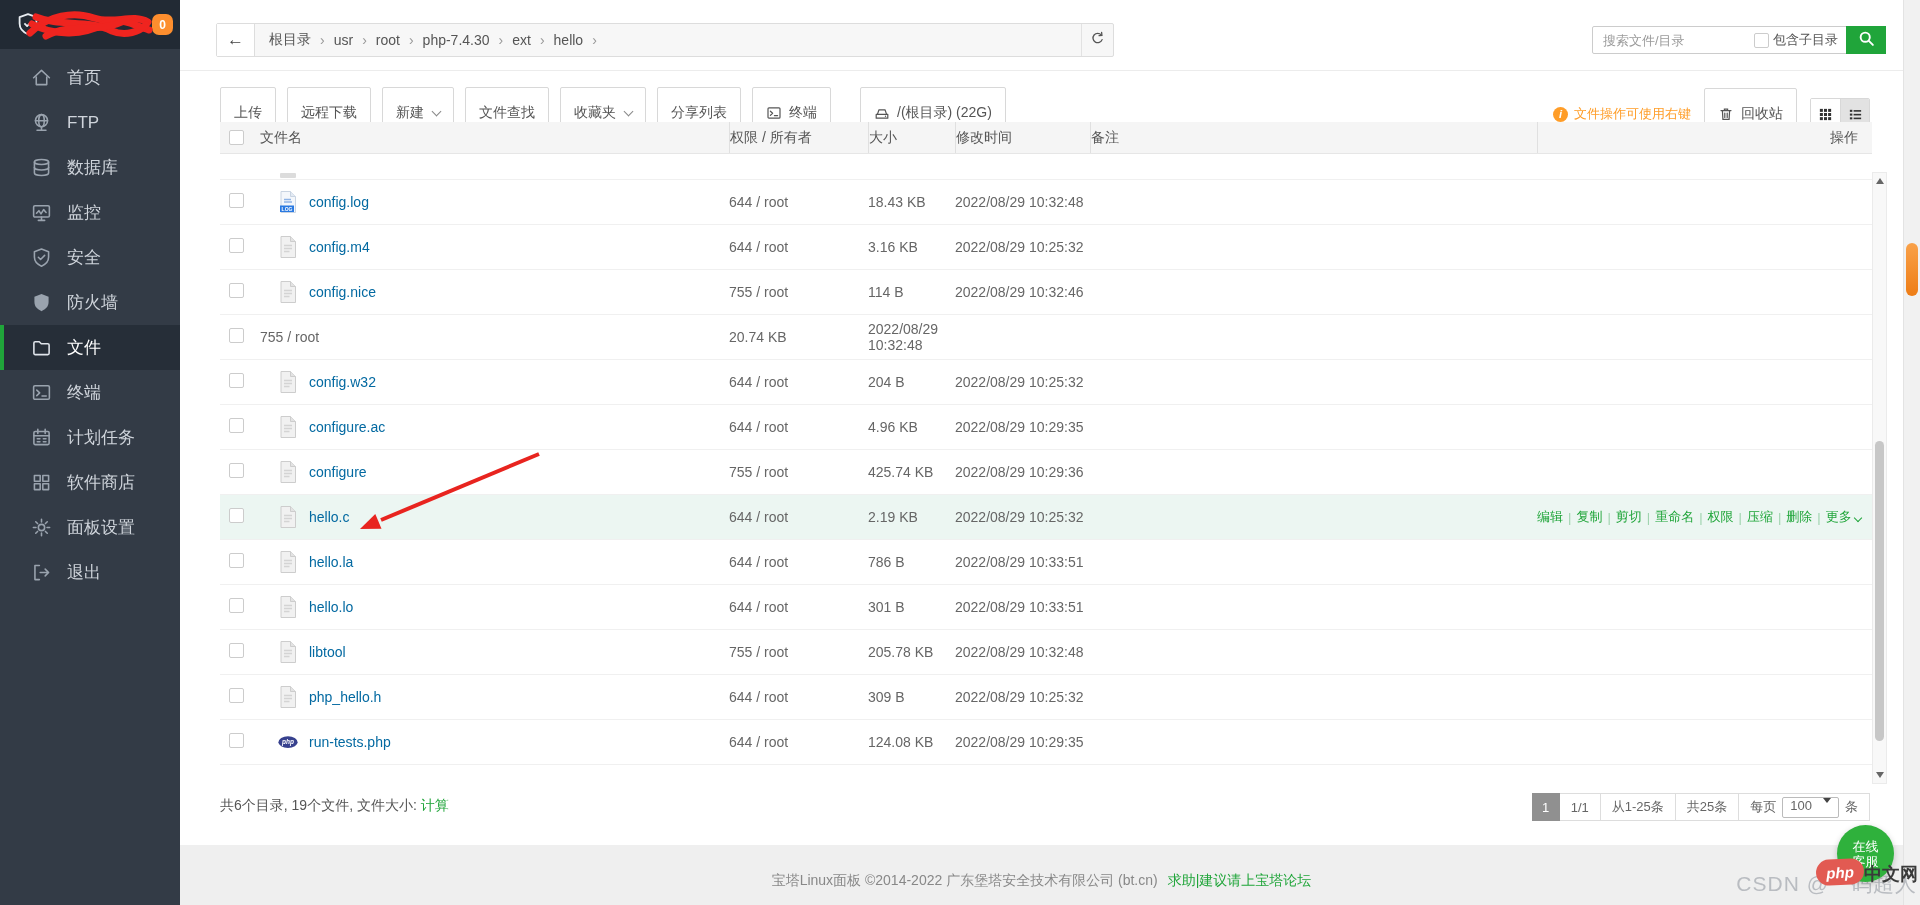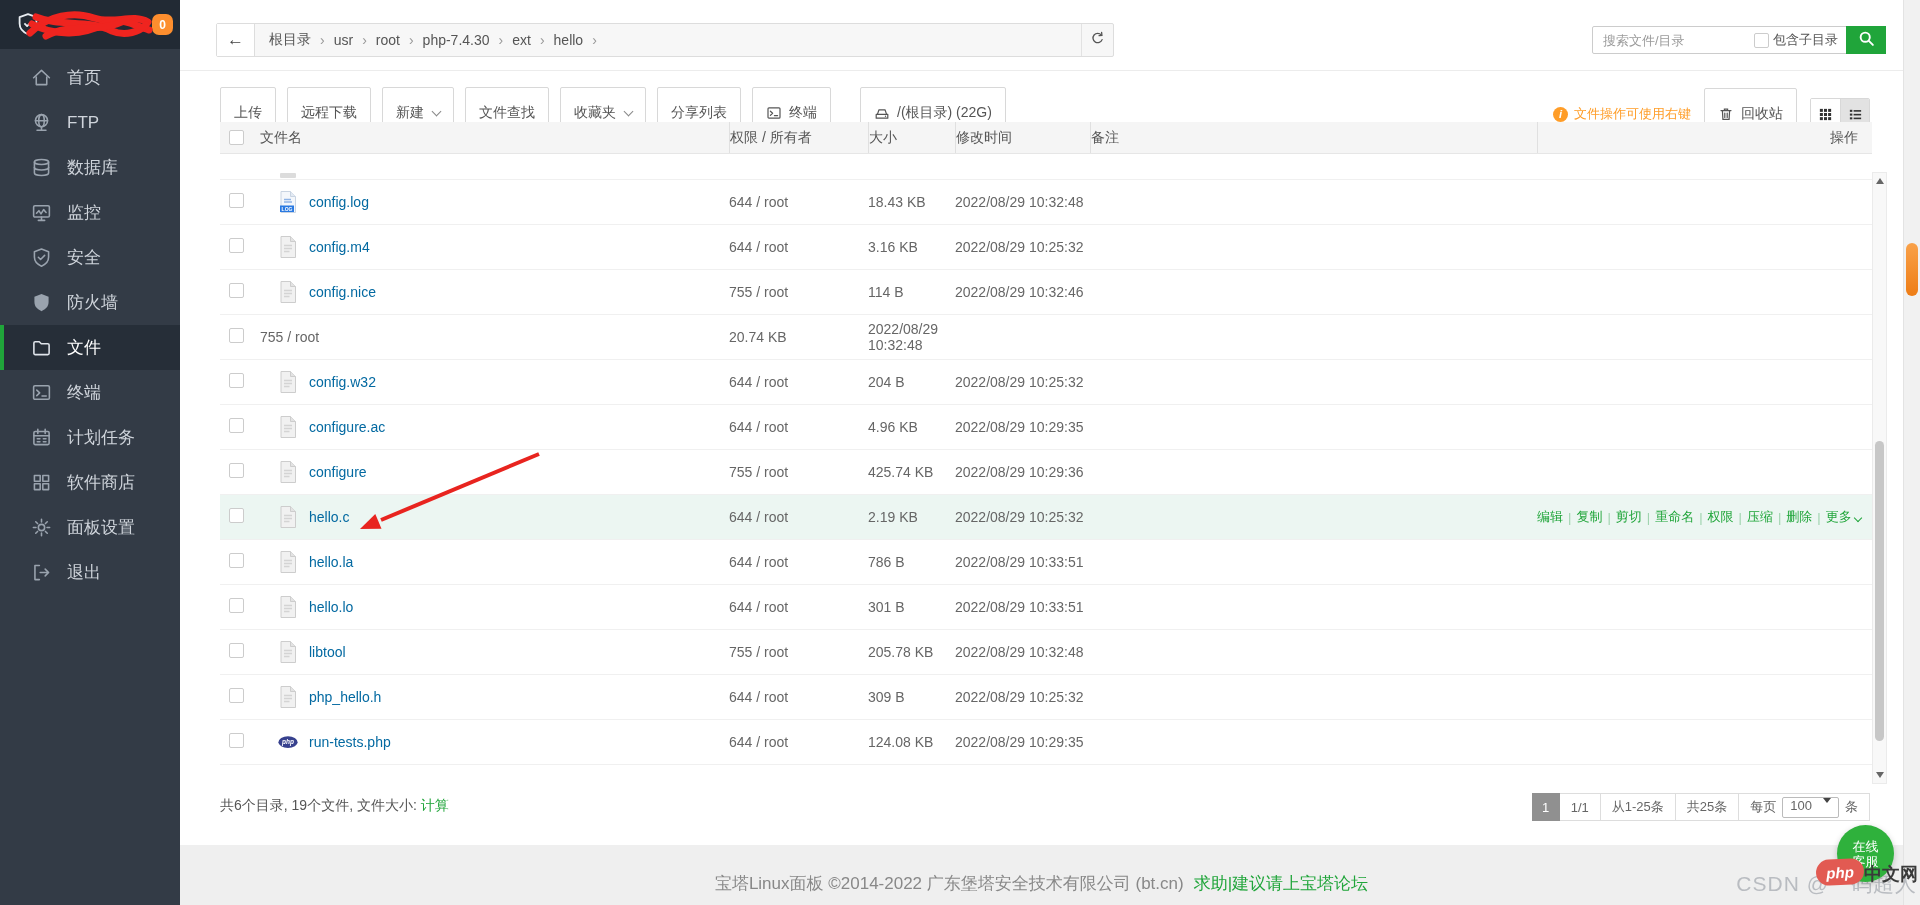--- a/index.html
+++ b/index.html
@@ -86,21 +86,21 @@
   #stats{position:absolute;left:40px;top:797px;font-size:14px;color:#555}
   #stats a{color:#20a53a;text-decoration:none;cursor:pointer}
   #pagination{position:absolute;right:33px;top:793px;display:flex;font-size:13px;color:#666;align-items:stretch;height:28px}
   .pg{border:1px solid #ddd;border-left:none;background:#fff;display:flex;align-items:center;padding:0 11px}
   .pg.first{border-left:1px solid #909090;border-color:#909090;background:#909090;color:#fff;width:28px;justify-content:center;padding:0}
   .pg .selbox{border:1px solid #bbb;border-radius:2px;height:21px;display:inline-flex;padding:0 7px;margin:0 6px;gap:11px;cursor:pointer}
   .sel-caret{width:0;height:0;border-left:4px solid transparent;border-right:4px solid transparent;border-top:5px solid #444}
 
   
   #foot-band{position:absolute;left:0;top:845px;width:100%;height:60px;background:#efefef}
-  #copyright{position:absolute;left:0;top:27px;width:100%;text-align:center;font-size:17px;color:#888}
+  #copyright{position:absolute;left:0;top:27px;width:100%;text-align:center;font-size:14px;color:#888}
   #copyright a{color:#20a53a;text-decoration:none;margin-left:10px;cursor:pointer}
 
   
   #outer-sb{position:absolute;left:1903px;top:0;width:17px;height:905px;background:#f1f1f1;border-left:1px solid #e3e3e3;z-index:6}
   #outer-thumb{position:absolute;left:2px;top:243px;width:12px;height:53px;border-radius:6px;background:linear-gradient(#f9a149,#ee7d16)}
 
   
   #csdn-mark{position:absolute;right:3px;top:870px;font-size:21px;color:#b9bcc1;z-index:20;letter-spacing:1px}
   #support-bubble{position:absolute;left:1837px;top:825px;width:57px;height:57px;border-radius:50%;background:#2fb13c;color:#fff;display:flex;flex-direction:column;align-items:center;justify-content:center;font-size:13px;line-height:15px;z-index:21;box-shadow:0 2px 6px rgba(0,0,0,.2);cursor:pointer}
   #php-logo{position:absolute;left:1816px;top:859px;width:48px;height:26px;border-radius:13px;background:#e25a52;color:#fff;font-size:15px;font-weight:bold;font-style:italic;display:flex;align-items:center;justify-content:center;z-index:22;transform:rotate(-3deg)}

